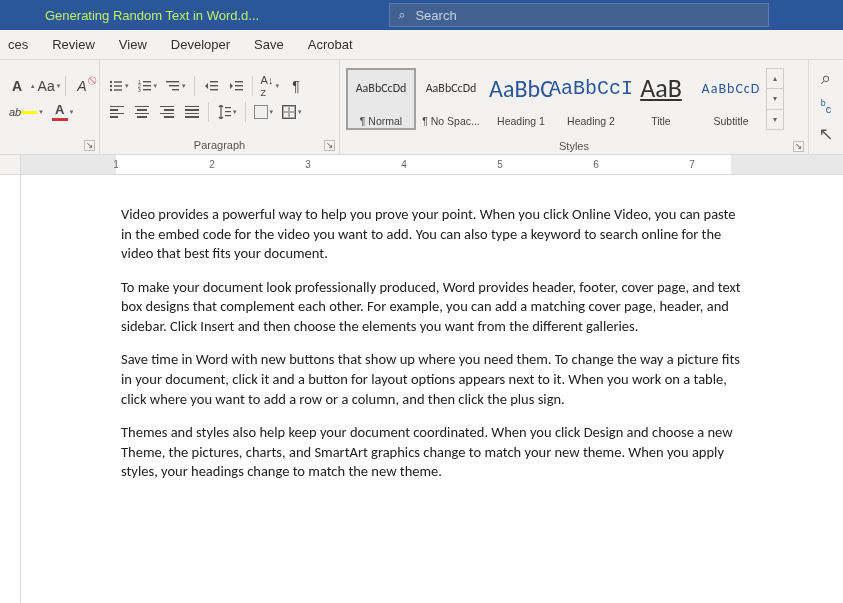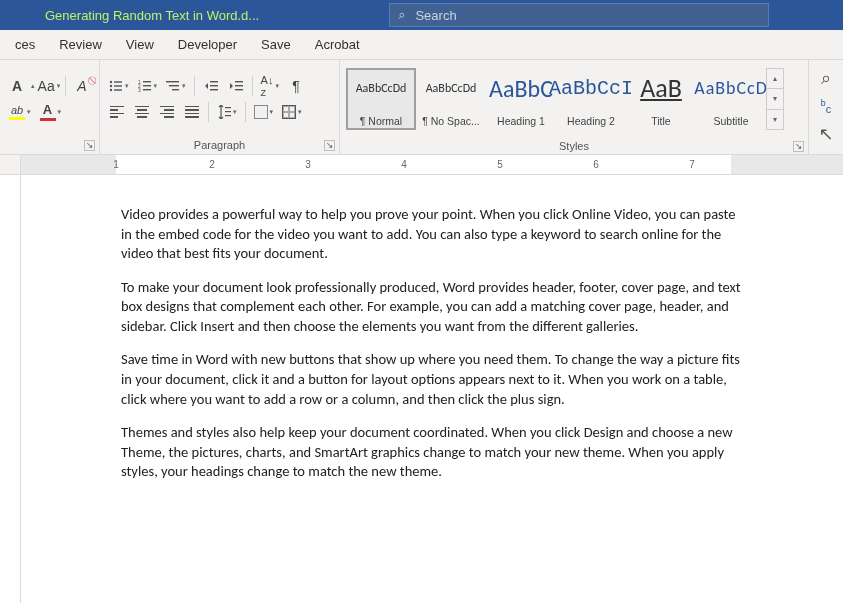--- a/index.html
+++ b/index.html
@@ -44,21 +44,21 @@
 
 .styles-gallery { display: flex; align-items: center; padding: 4px; gap: 0; }
 .style-item { width: 70px; height: 62px; display: flex; flex-direction: column; align-items: center; justify-content: center; cursor: pointer; }
 .style-item.sel { border: 2px solid #a0a0a0; background: #e8e8e8; }
 .style-item .prev { font-family: Calibri, sans-serif; color: #333; height: 34px; display:flex; align-items:center; }
 .style-item .nm { font-size: 10.5px; color: #444; margin-top: 10px; }
 .style-item.h1 .prev, .style-item.h2 .prev, .style-item.sub .prev { color: #2b579a; }
 .style-item.h1 .prev { font-size: 24px; }
 .style-item.h2 .prev { font-size: 20px; font-family: Liberation Mono, monospace; }
 .style-item.ttl .prev { font-size: 26px; font-weight: 300; text-decoration: underline; }
-.style-item.sub .prev { font-size: 18px; letter-spacing: 1px; }
+.style-item.sub .prev { font-size: 14px; letter-spacing: 1px; }
 .gallery-more { width: 18px; height: 62px; display:flex; flex-direction:column; border:1px solid #ccc; }
 .gallery-more div { flex:1; display:flex; align-items:center; justify-content:center; font-size:8px; color:#666; border-bottom:1px solid #ccc; cursor:pointer; }
 .gallery-more div:last-child { border-bottom:none; }
 
 
 .rightedge { width: 34px; display:flex; flex-direction:column; align-items:center; justify-content:flex-start; padding-top: 8px; gap: 8px; }
 .rightedge .ic { font-size: 18px; color:#555; cursor:pointer; }
 
 
 .ruler-wrap { background:#fff; display:flex; }
@@ -80,21 +80,21 @@
 
 <div class="titlebar">
   <span class="docname">Generating Random Text in Word.d...</span>
   <div class="searchbox">
     <span class="ico">⌕</span>
     <span class="ph">Search</span>
   </div>
 </div>
 
 <div class="tabs" id="tabs">
-    <div class="tab" style="padding-left: 15px;">ces</div>
+    <div class="tab" style="padding-left: 8px;">ces</div>
     <div class="tab">Review</div>
     <div class="tab">View</div>
     <div class="tab">Developer</div>
     <div class="tab">Save</div>
     <div class="tab">Acrobat</div>
   </div>
 
 <div class="ribbon">
 
   <div class="group" style="width:100px;">
@@ -104,21 +104,21 @@
           <span style="font-size:7px;color:#666;">▴</span>
         <span class="btn dd">Aa</span>
         <span class="sep"></span>
         <span class="btn clearfmt">
             <span style="font-style:italic;">A</span>
             <span style="position:absolute;font-size:8px;color:#d13438;right:-1px;top:1px;">⃠</span>
           </span>
       </div>
       <div class="row">
         <span class="btn dd">
-            <span style="display:flex;flex-direction:column;align-items:center;">
+            <span style="display:flex;flex-direction:row;align-items:center;">
               <span style="font-size:11px;font-style:italic;">ab</span>
               <span class="highlight-swatch"></span>
             </span>
           </span>
         <span class="btn dd">
             <span style="display:flex;flex-direction:column;align-items:center;">
               <span style="font-size:13px;font-weight:bold;">A</span>
               <span class="fontcolor-swatch"></span>
             </span>
           </span>

